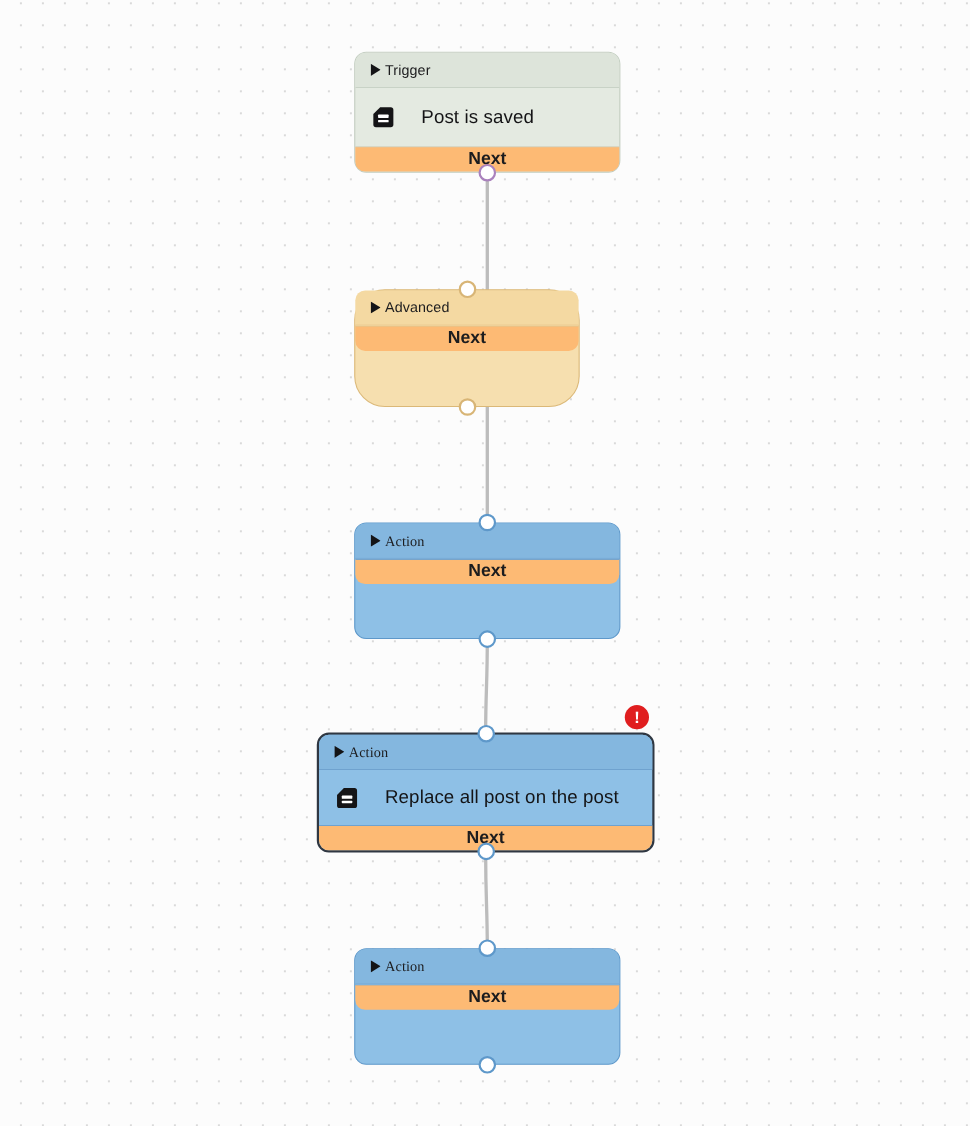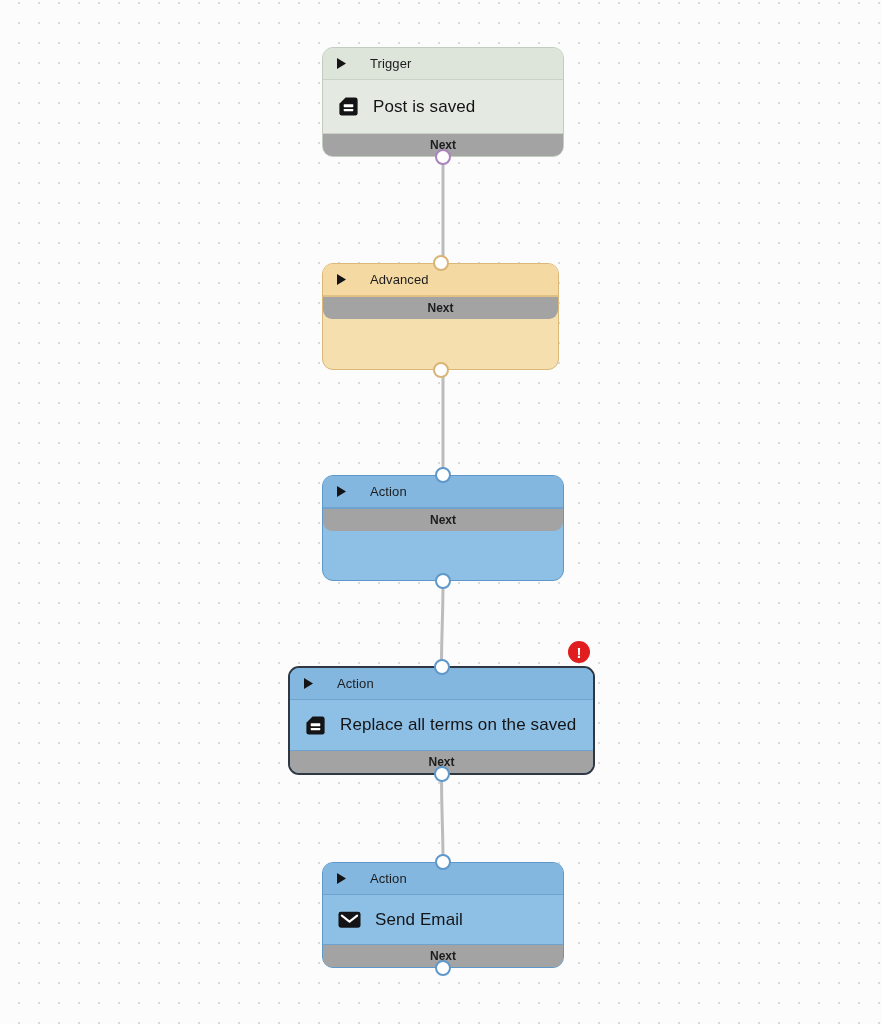--- a/index.html
+++ b/index.html
@@ -24,55 +24,55 @@
     border-radius:11px;
     z-index:2;
     cursor:pointer;
   }
   .node-header{
     box-sizing:border-box;
     height:32px;flex:0 0 32px;
     display:flex;align-items:center;
     padding:0 14px;
     border-radius:9px 9px 0 0;
-    gap:24px;
+    gap:4px;
   }
   .play-icon{flex:0 0 auto;display:flex;align-items:center;}
   .node-category{
     font-size:13px;color:#1c1c1e;letter-spacing:.1px;
   }
   .node-body{
     flex:1 1 auto;
     display:flex;align-items:center;
     padding:0 14px;
-    gap:13px;
+    gap:23px;
   }
   .node-title{
     font-size:17px;color:#141416;letter-spacing:.1px;
     white-space:nowrap;
   }
   .node-footer{
     box-sizing:border-box;
     height:23px;flex:0 0 23px;
-    background:#a3a3a3;
+    background:#fdba74;
     border-radius:0 0 9px 9px;
     display:flex;align-items:center;justify-content:center;
-    font-size:12px;font-weight:600;color:#1c1c1e;
+    font-size:16px;font-weight:600;color:#1c1c1e;
   }
   
   .node.trigger{background:#e4eae1;border:1.5px solid #c2cdc0;}
   .node.trigger .node-header{background:#dde4da;border-bottom:1px solid #c8d2c6;}
   .node.trigger .node-footer{border-top:1px solid #c8d2c6;}
 
   .node.advanced{background:#f6dfaf;border:1.5px solid #dbb877;}
   .node.advanced .node-header{background:#f4d9a2;border-bottom:1px solid #e1c083;}
   .node.advanced .node-footer{border-top:1px solid #e1c083;}
 
   .node.action{background:#8ec0e6;border:1.5px solid #5e98ca;}
-  .node.action .node-header{background:#84b7df;border-bottom:1px solid #6fa2cf;}
+  .node.action .node-header{background:#84b7df;border-bottom:1px solid #6fa2cf;font-family:Liberation Serif, serif;}
   .node.action .node-footer{border-top:1px solid #6fa2cf;}
 
   .node.selected{border:2px solid #2f3742;}
 
   
   .port{
     position:absolute;left:50%;
     width:12px;height:12px;
     background:#ffffff;
     border-radius:50%;
@@ -124,21 +124,21 @@
             <rect x="7" y="9.6" width="10" height="3.1" rx="0.6" fill="#ffffff"></rect>
             <rect x="7" y="14.6" width="10" height="2.3" rx="0.6" fill="#ffffff"></rect>
           </svg>
       </span>
       <span class="node-title">Post is saved</span>
     </div>
     <div class="node-footer">Next</div>
     <span class="port port-bottom port-purple"></span>
   </div>
 
-  <div class="node advanced" style="left:322px;top:263px;width:237px;height:107px;">
+  <div class="node advanced" style="left:322px;top:263px;width:205px;height:107px;border-radius:28px;">
     <span class="port port-top port-tan"></span>
     <div class="node-header">
       <span class="play-icon">
         <svg width="9" height="11" viewBox="0 0 9 11">
             <polygon points="0,0 9,5.5 0,11" fill="#141416"></polygon>
           </svg>
       </span>
       <span class="node-category">Advanced</span>
     </div>
     <div class="node-footer">Next</div>
@@ -171,42 +171,33 @@
       <span class="node-category">Action</span>
     </div>
     <div class="node-body">
       <span class="body-icon">
         <svg width="23" height="23" viewBox="0 0 24 24">
             <path d="M9 2.5 H19 Q21.5 2.5 21.5 5 V19 Q21.5 21.5 19 21.5 H5 Q2.5 21.5 2.5 19 V9 Z" fill="#141416"></path>
             <rect x="7" y="9.6" width="10" height="3.1" rx="0.6" fill="#ffffff"></rect>
             <rect x="7" y="14.6" width="10" height="2.3" rx="0.6" fill="#ffffff"></rect>
           </svg>
       </span>
-      <span class="node-title">Replace all terms on the saved</span>
+      <span class="node-title">Replace all post on the post</span>
     </div>
     <div class="node-footer">Next</div>
     <span class="port port-bottom port-blue"></span>
   </div>
 
   <div class="node action" style="left:322px;top:862px;width:242px;height:106px;">
     <span class="port port-top port-blue"></span>
     <div class="node-header">
       <span class="play-icon">
         <svg width="9" height="11" viewBox="0 0 9 11">
             <polygon points="0,0 9,5.5 0,11" fill="#141416"></polygon>
           </svg>
       </span>
       <span class="node-category">Action</span>
     </div>
-    <div class="node-body">
-      <span class="body-icon">
-        <svg width="25" height="23" viewBox="0 0 26 24">
-            <rect x="1.5" y="4" width="23" height="16.5" rx="2.5" fill="#141416"></rect>
-            <polyline points="5,8 13,14.2 21,8" fill="none" stroke="#ffffff" stroke-width="2.2" stroke-linecap="round" stroke-linejoin="round"></polyline>
-          </svg>
-      </span>
-      <span class="node-title">Send Email</span>
-    </div>
     <div class="node-footer">Next</div>
     <span class="port port-bottom port-blue"></span>
   </div>
 
 </div>
 
 </body></html>

